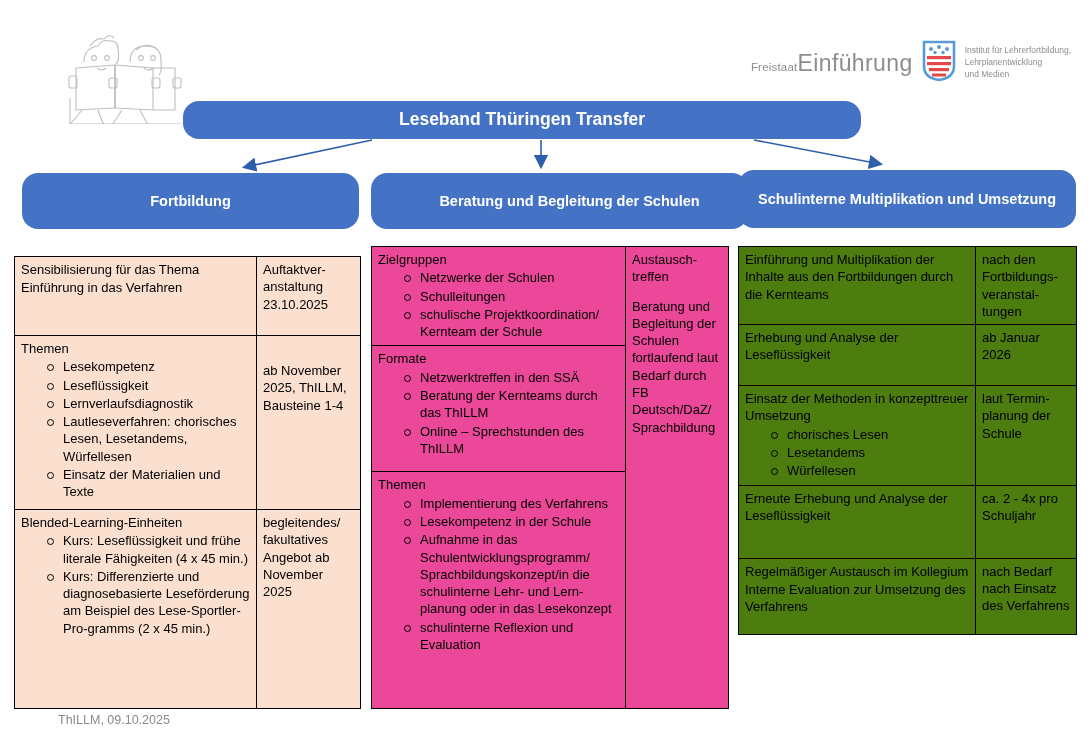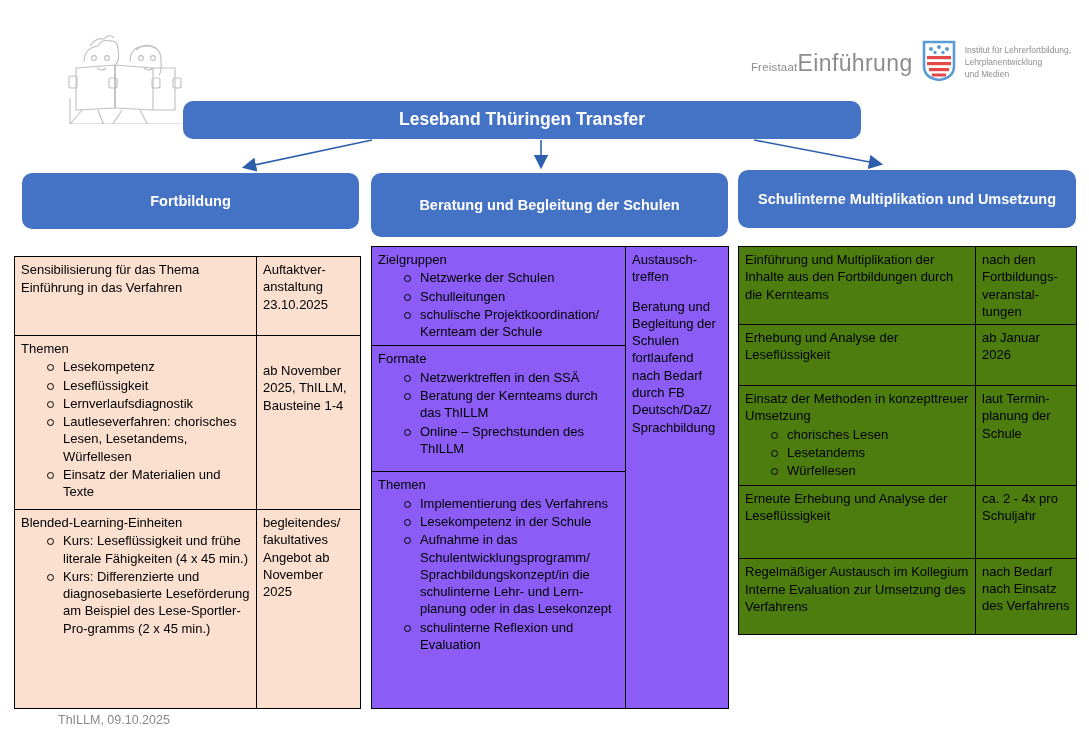--- a/index.html
+++ b/index.html
@@ -13,44 +13,44 @@
   }
   
   .kids-logo{position:absolute;left:52px;top:24px;width:130px;height:100px;}
   .thr-logo{position:absolute;right:18px;top:40px;display:flex;align-items:center;gap:9px;}
   .thr-word{display:flex;align-items:flex-end;line-height:1;}
   .thr-word .small{font-size:11.5px;color:#8d8d8d;letter-spacing:.2px;margin-bottom:1px;}
   .thr-word .big{font-size:23px;color:#8d8d8d;letter-spacing:.4px;}
   .thr-inst{font-size:8.5px;color:#8d8d8d;line-height:1.38;}
   
   .bluebox{
-    position:absolute;background:#4472C4;border-radius:10px;
+    position:absolute;background:#4472C4;border-radius:16px;
     color:#fff;font-weight:bold;display:flex;align-items:center;
     justify-content:center;text-align:center;line-height:1.25;
   }
   #box-title{left:183px;top:101px;width:678px;height:38px;font-size:17.5px;}
   #box-fortbildung{left:22px;top:173px;width:337px;height:56px;font-size:14.5px;}
-  #box-beratung{left:371px;top:173px;width:357px;height:64px;font-size:14.5px;}
+  #box-beratung{left:371px;top:173px;width:357px;height:56px;font-size:14.5px;padding-left:20px;}
   #box-schulinterne{left:738px;top:170px;width:338px;height:58px;font-size:14.5px;padding:0 10px;box-sizing:border-box;}
   .arrows{position:absolute;left:0;top:0;width:1089px;height:743px;pointer-events:none;}
   
   table.grid{
     position:absolute;border-collapse:collapse;
     table-layout:fixed;font-size:13px;line-height:1.33;
   }
   table.grid td{
     border:1px solid #000;
     vertical-align:top;
     padding:4px 5px 4px 6px;
   }
   #tbl-fortbildung{left:14px;top:256px;width:346px;}
   #tbl-beratung{left:371px;top:246px;width:357px;}
   #tbl-schulinterne{left:738px;top:246px;width:338px;}
   #tbl-fortbildung td{background:#FBE0D0;}
-  #tbl-beratung td{background:#8b5cf6;}
+  #tbl-beratung td{background:#ec4899;}
   #tbl-schulinterne td{background:#4d7c0f;}
   .lead{margin:0 0 1px 0;}
   ul.circ{margin:0;padding:0 0 0 26px;list-style:none;}
   ul.circ li{position:relative;margin:0 0 1px 0;padding-left:16px;}
   ul.circ li:before{
     content:"";position:absolute;left:0;top:6px;
     width:5px;height:5px;border:1px solid #000;border-radius:50%;
   }
   .blankline{height:11px;}
   
@@ -187,21 +187,21 @@
         <p class="lead">Zielgruppen</p>
         <ul class="circ">
           <li>Netzwerke der Schulen</li>
           <li>Schulleitungen</li>
           <li>schulische Projektkoordination/ Kernteam der Schule</li>
         </ul>
       </td>
       <td rowspan="3">
         <p class="lead">Austausch-treffen</p>
         <div class="blankline"></div>
-        <p class="lead">Beratung und Begleitung der Schulen fortlaufend nach Bedarf durch FB Deutsch/DaZ/ Sprachbildung</p>
+        <p class="lead">Beratung und Begleitung der Schulen fortlaufend laut Bedarf durch FB Deutsch/DaZ/ Sprachbildung</p>
       </td>
     </tr>
     <tr>
       <td style="height:117px">
         <p class="lead">Formate</p>
         <ul class="circ">
           <li>Netzwerktreffen in den SSÄ</li>
           <li>Beratung der Kernteams durch das ThILLM</li>
           <li>Online – Sprechstunden des ThILLM</li>
         </ul>

